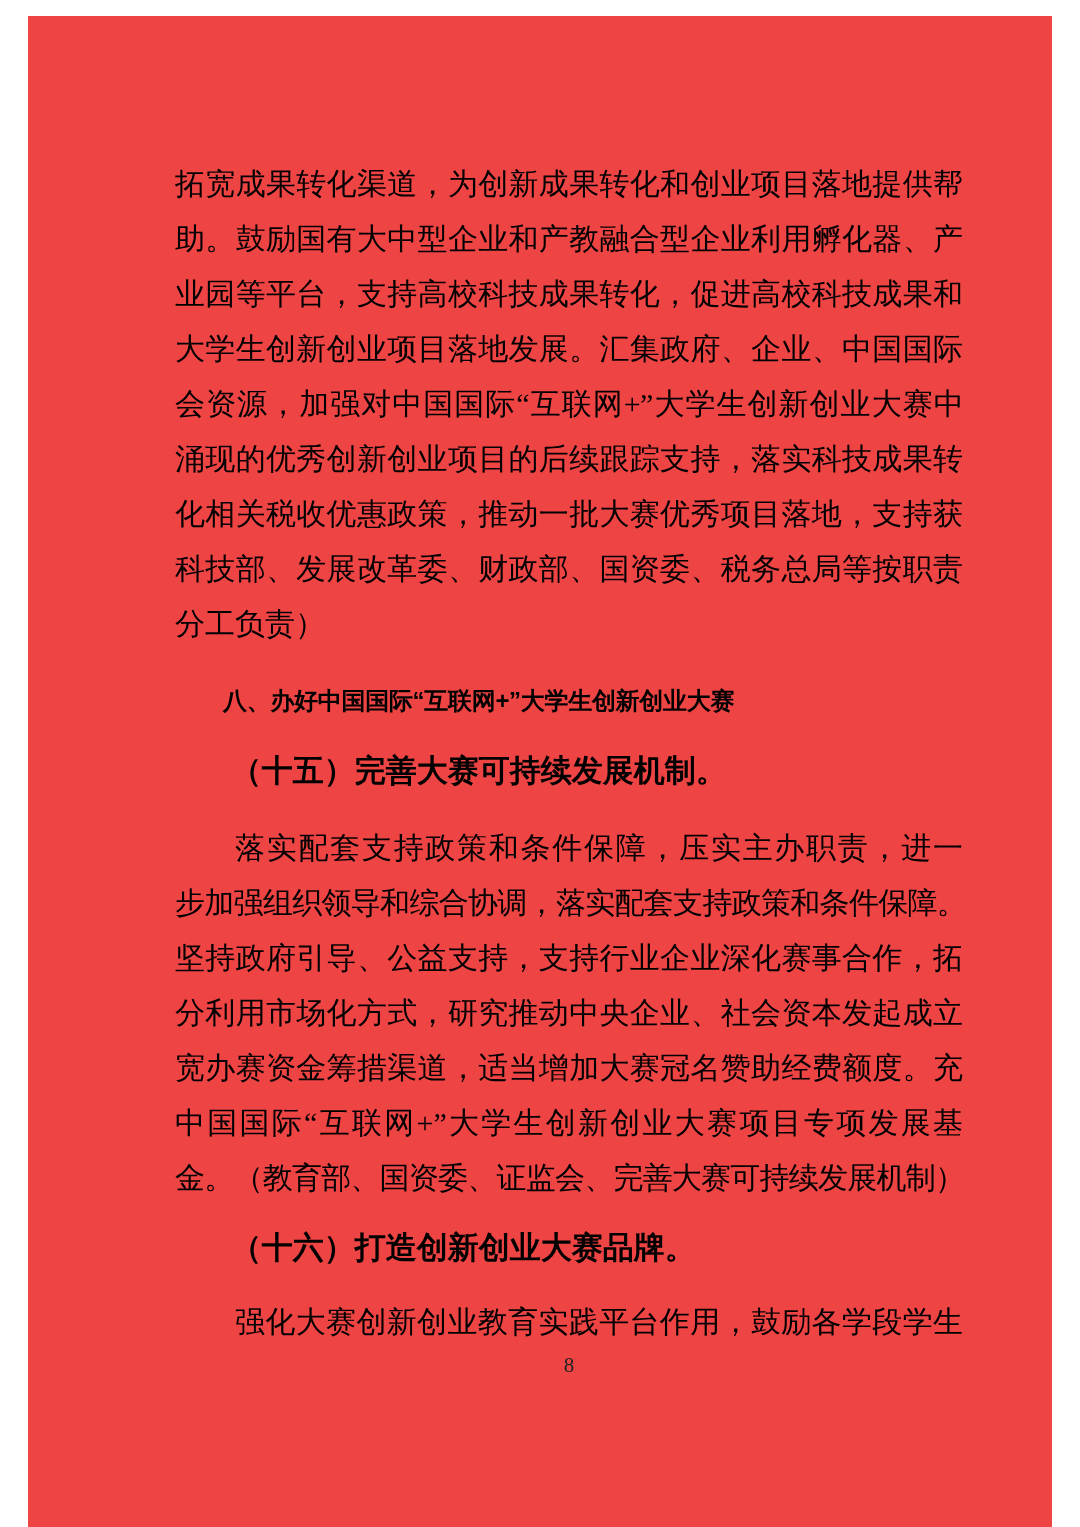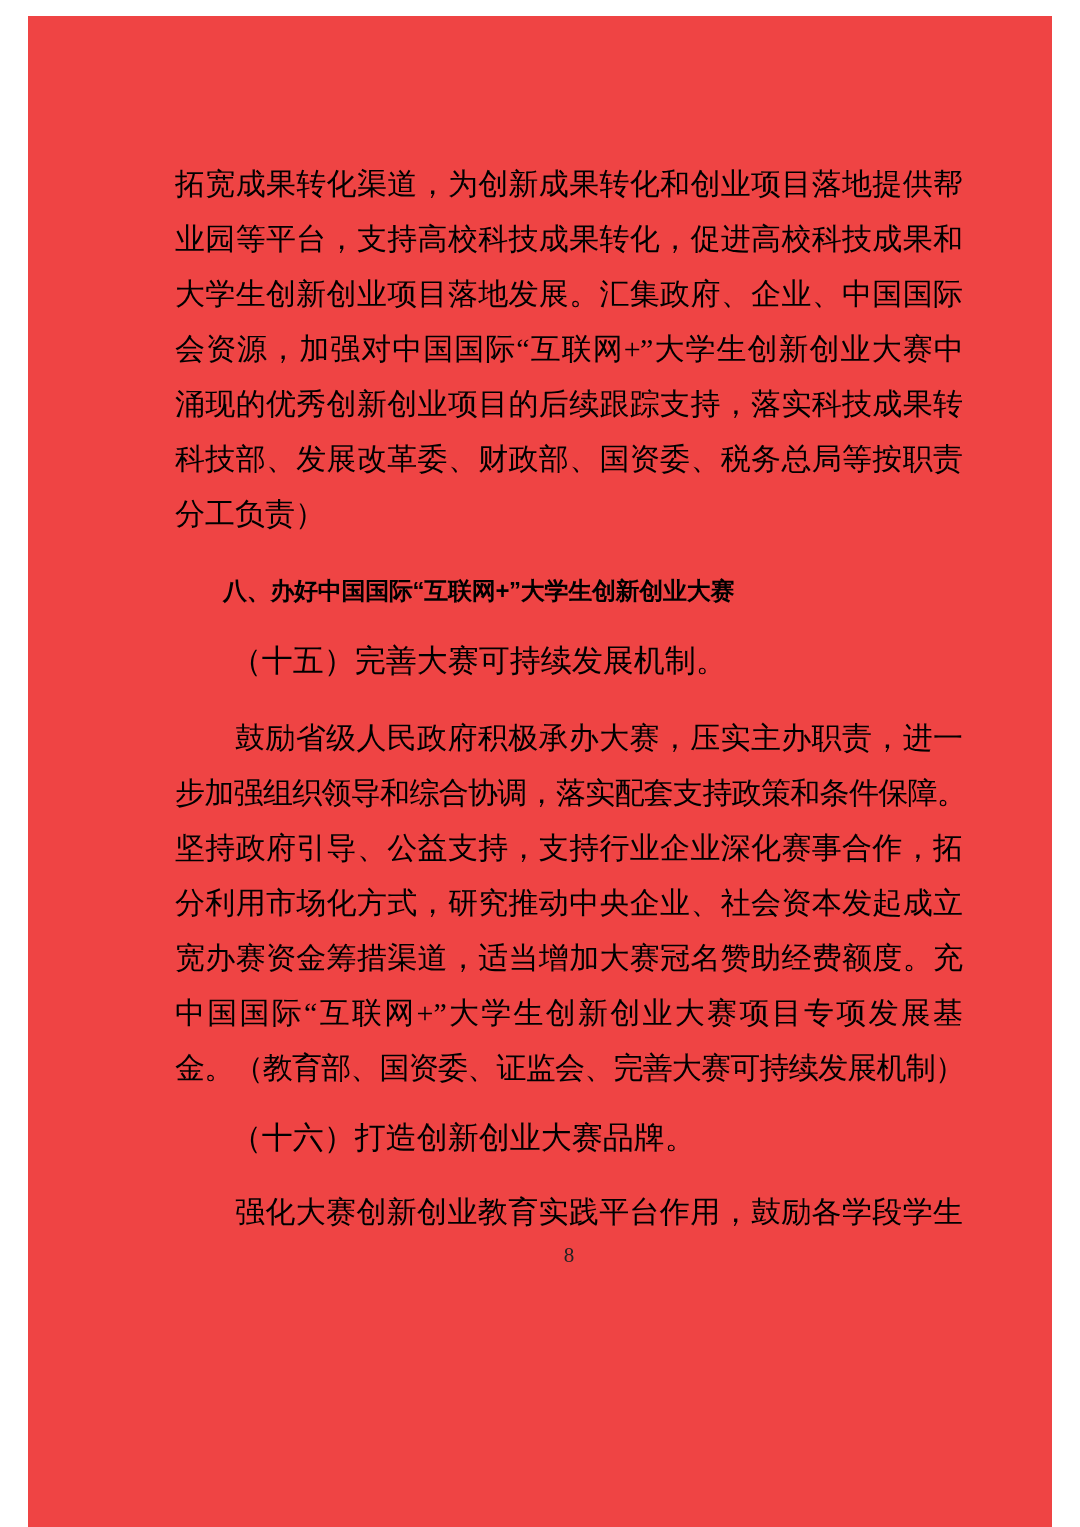--- a/index.html
+++ b/index.html
@@ -45,21 +45,21 @@
     font-weight: bold;
     font-size: 24px;
     line-height: 55px;
     margin-top: 22px;
     text-indent: 2em;
     white-space: nowrap;
     letter-spacing: -0.3px;
   }
   .sub-heading {
     font-family: "Liberation Serif", "DejaVu Serif", serif;
-    font-weight: normal;
+    font-weight: bold;
     font-size: 31px;
     line-height: 55px;
     margin-top: 15px;
     text-indent: 1.8em;
     white-space: nowrap;
   }
   .para { margin: 0; }
   .mt22 { margin-top: 22px; }
   .mt19 { margin-top: 19px; }
   .page-number {
@@ -72,34 +72,36 @@
   }
 </style>
 </head>
 <body>
 
 <div class="page">
   <div class="content">
 
     <div class="para">
       <div class="line">拓宽成果转化渠道，为创新成果转化和创业项目落地提供帮</div>
+      <div class="line">助。鼓励国有大中型企业和产教融合型企业利用孵化器、产</div>
       <div class="line">业园等平台，支持高校科技成果转化，促进高校科技成果和</div>
       <div class="line">大学生创新创业项目落地发展。汇集政府、企业、中国国际</div>
       <div class="line t1">会资源，加强对中国国际“互联网+”大学生创新创业大赛中</div>
       <div class="line">涌现的优秀创新创业项目的后续跟踪支持，落实科技成果转</div>
+      <div class="line">化相关税收优惠政策，推动一批大赛优秀项目落地，支持获</div>
       <div class="line">科技部、发展改革委、财政部、国资委、税务总局等按职责</div>
       <div class="line last">分工负责）</div>
     </div>
 
     <div class="sec-heading">八、办好中国国际“互联网+”大学生创新创业大赛</div>
 
     <div class="sub-heading">（十五）完善大赛可持续发展机制。</div>
 
     <div class="para mt22">
-      <div class="line ind">鼓励省级人民政府积极承办大赛，压实主办职责，进一</div>
+      <div class="line ind">落实配套支持政策和条件保障，压实主办职责，进一</div>
       <div class="line t1">步加强组织领导和综合协调，落实配套支持政策和条件保障。</div>
       <div class="line">坚持政府引导、公益支持，支持行业企业深化赛事合作，拓</div>
       <div class="line">分利用市场化方式，研究推动中央企业、社会资本发起成立</div>
       <div class="line">宽办赛资金筹措渠道，适当增加大赛冠名赞助经费额度。充</div>
       <div class="line">中国国际“互联网+”大学生创新创业大赛项目专项发展基</div>
       <div class="line t2">金。（教育部、国资委、证监会、完善大赛可持续发展机制）</div>
     </div>
 
     <div class="sub-heading">（十六）打造创新创业大赛品牌。</div>
 

